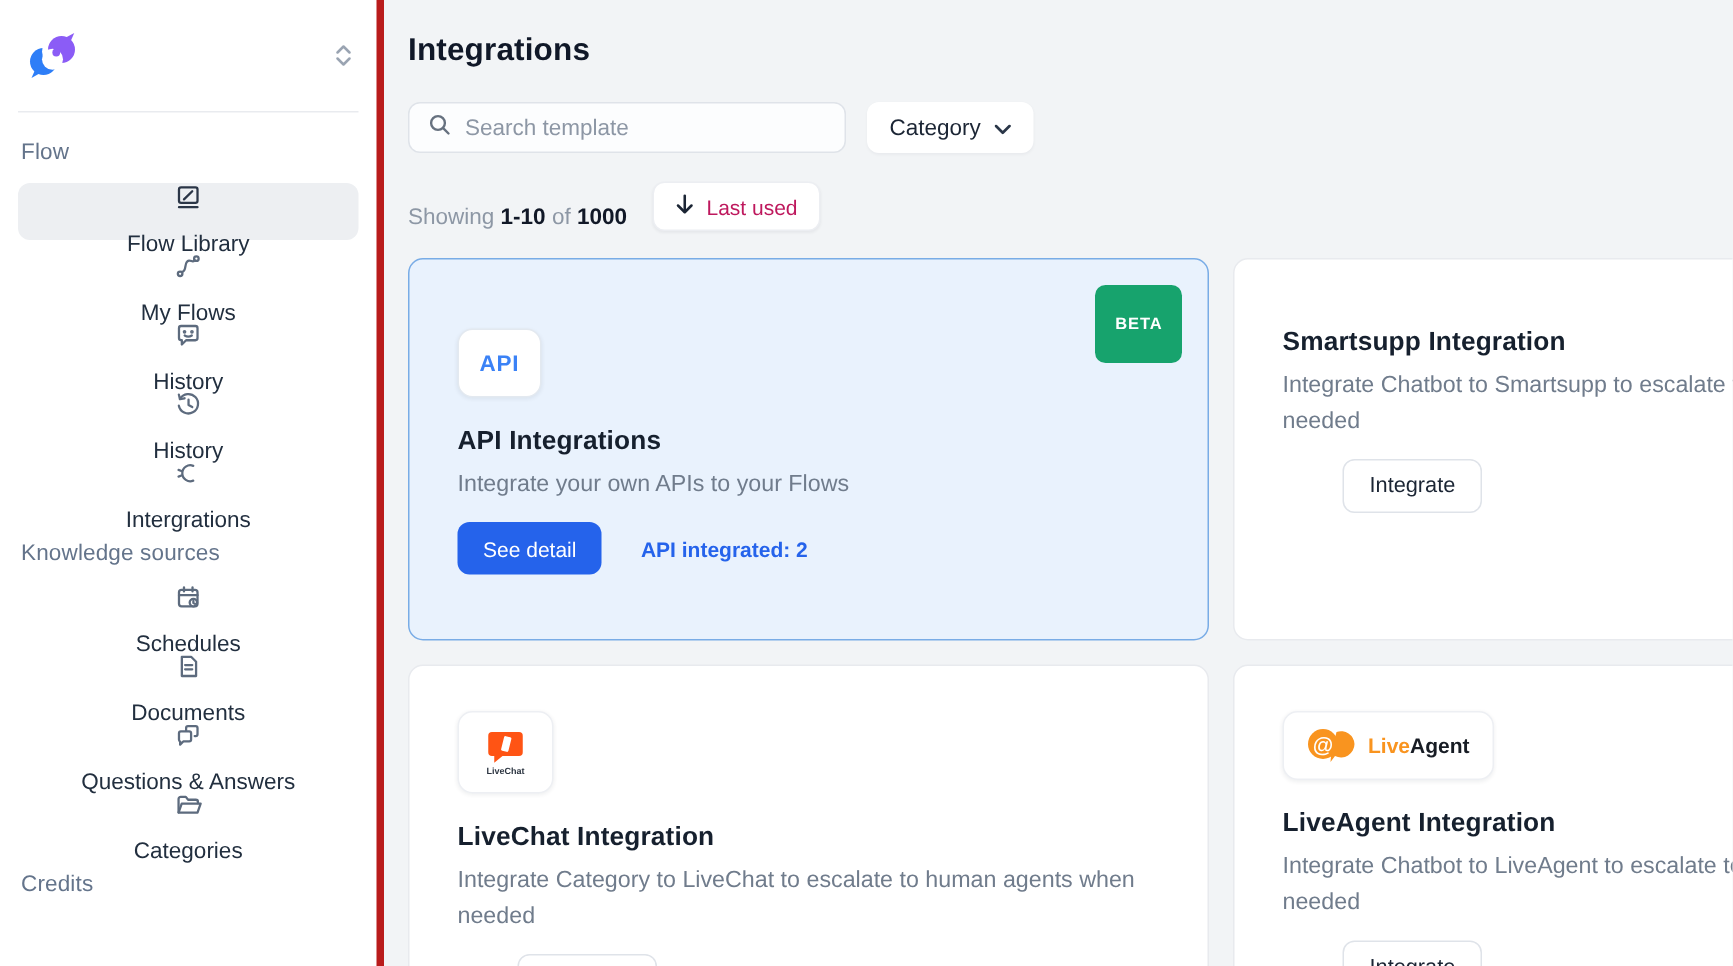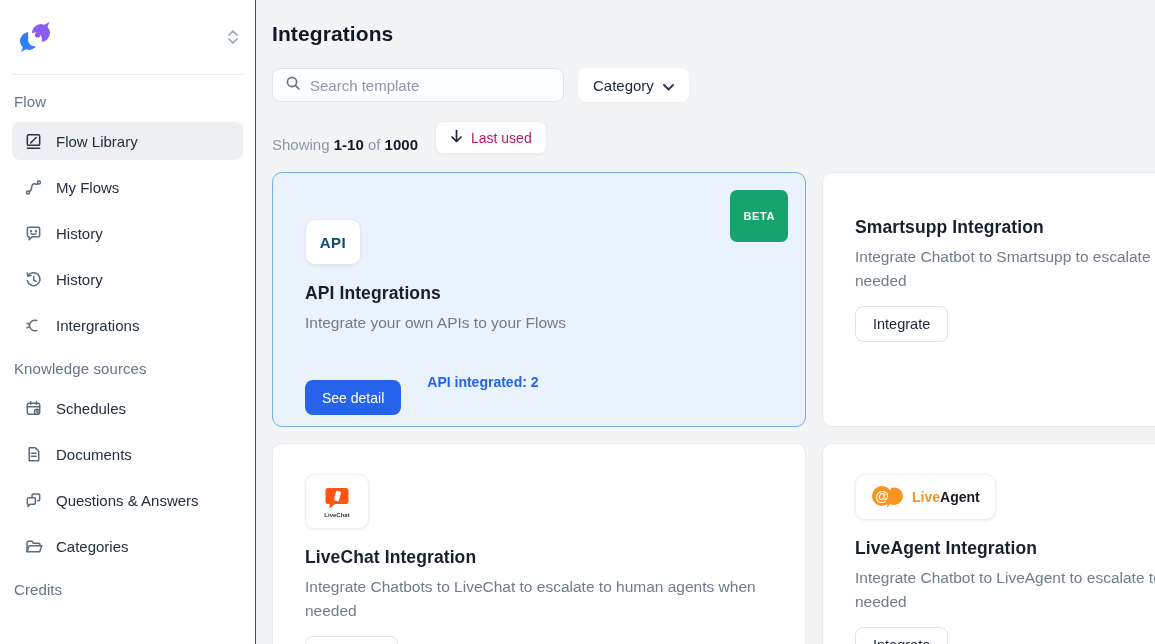--- a/index.html
+++ b/index.html
@@ -7,36 +7,36 @@
   body {
     font-family: "Liberation Sans", sans-serif;
     background: #f2f4f6;
     color: #16202e;
     position: relative;
   }
 
   
   .sidebar {
     position: absolute; left: 0; top: 0; width: 256px; height: 644px;
-    background: #ffffff; border-right: 1px solid #b91c1c;
+    background: #ffffff; border-right: 5px solid #b91c1c;
   }
   .logo-row {
     display: flex; align-items: center; justify-content: space-between;
     padding: 18px 16px 0 14px; height: 60px;
   }
   .sidebar-divider { border-top: 1px solid #e9ebef; margin: 14px 12px 0 12px; }
   .nav { padding: 2px 12px 0 12px; }
   .nav-heading {
     font-size: 15px; color: #64748b; font-weight: 400;
     margin: 16px 2px 12px 2px; letter-spacing: .1px;
   }
   .nav-item {
     display: flex; align-items: center; gap: 13px;
     height: 38px; padding: 0 12px; border-radius: 8px;
-    margin-bottom: 8px; cursor: pointer;
+    margin-bottom: 8px; cursor: pointer; flex-direction: column;
   }
   .nav-item.active { background: #edeff2; }
   .nav-item .label { font-size: 15px; font-weight: 500; color: #222f3f; }
   .nav-icon { width: 19px; height: 19px; flex: 0 0 auto; display: block; }
   .nav-icon svg { display: block; }
 
   
   .main { position: absolute; left: 256px; top: 0; height: 644px; padding-left: 16px; }
   .page-title { font-size: 21px; font-weight: 700; color: #101828; margin-top: 22px; letter-spacing: .1px; }
 
@@ -85,21 +85,21 @@
     position: absolute; top: 17px; right: 17px;
     background: #17a36d; color: #ffffff; font-size: 11px; font-weight: 700;
     letter-spacing: .6px; padding: 20px 13px; border-radius: 7px;
   }
   .tile {
     display: inline-flex; align-items: center; justify-content: center;
     background: #ffffff; border: 1px solid #edeff3; border-radius: 10px;
     box-shadow: 0 1px 3px rgba(16,24,40,.07); margin-top: 4px;
   }
   .card.highlight .tile { margin-top: 20px; border-color: #e3e9f0; }
-  .tile-api { width: 56px; height: 46px; font-size: 15px; font-weight: 700; color: #0c4a6e; letter-spacing: .5px; }
+  .tile-api { width: 56px; height: 46px; font-size: 15px; font-weight: 700; color: #3b82f6; letter-spacing: .5px; }
   .tile-smartsupp { width: 76px; height: 56px; flex-direction: column; }
   .tile-livechat { width: 64px; height: 55px; flex-direction: column; gap: 2px; }
   .tile-liveagent { height: 46px; padding: 0 15px; gap: 7px; }
 
   .ss-letters { position: relative; line-height: 1; height: 22px; }
   .ss-letters .pp { font-size: 21px; font-weight: 800; color: #4b9fe3; letter-spacing: 0px; }
   .ss-eye { position: absolute; top: 4px; width: 6px; height: 6px; background: #ffffff; border-radius: 50%; }
   .ss-eye::after { content:""; position: absolute; left: 1.5px; top: 1.5px; width: 3px; height: 3px; background: #222; border-radius: 50%; }
   .ss-eye.e1 { left: 3px; } .ss-eye.e2 { left: 16px; }
   .ss-brand { font-size: 5px; font-weight: 700; color: #333c46; margin-top: 2px; }
@@ -107,27 +107,27 @@
   .lc-brand { font-size: 6px; font-weight: 700; color: #2b3440; }
   .la-text { font-size: 14px; font-weight: 700; }
   .la-text .live { color: #f9941f; } .la-text .agent { color: #171c24; }
 
   .card-title { font-size: 17.5px; font-weight: 700; color: #16202e; margin-top: 18px; letter-spacing: .1px; }
   .card-desc { font-size: 15.5px; color: #707c8c; line-height: 24px; margin-top: 7px; max-width: 470px; }
   .card-actions { display: flex; align-items: center; gap: 26px; margin-top: 13px; }
   .btn-primary {
     background: #2563eb; color: #ffffff; border: none; border-radius: 8px;
     height: 35px; padding: 0 17px; font-family: "Liberation Sans", sans-serif;
-    font-size: 14px; font-weight: 500; cursor: pointer; margin-top: 32px;
+    font-size: 14px; font-weight: 500; cursor: pointer;
   }
   .link-integrated { font-size: 14px; font-weight: 700; color: #2563eb; cursor: pointer; }
   .btn-outline {
     background: #ffffff; color: #1b2534; border: 1px solid #dfe3e9; border-radius: 8px;
     height: 36px; padding: 0 17px; font-family: "Liberation Sans", sans-serif;
-    font-size: 14.5px; font-weight: 500; cursor: pointer;
+    font-size: 14.5px; font-weight: 500; cursor: pointer; margin-left: 40px;
   }
 </style>
 </head>
 <body>
 
 <aside class="sidebar">
   <div class="logo-row">
     <span>
       <svg width="42" height="36" viewBox="0 0 42 36">
         <g>
@@ -327,21 +327,21 @@
 
     <section class="card">
       <div class="tile tile-livechat">
         <svg width="26" height="24" viewBox="0 0 26 24">
           <path d="M4 2 h18 a2.5 2.5 0 0 1 2.5 2.5 v11 a2.5 2.5 0 0 1 -2.5 2.5 h-11 l-5.5 4.5 v-4.5 h-1.5 a2.5 2.5 0 0 1 -2.5 -2.5 v-11 a2.5 2.5 0 0 1 2.5 -2.5 z" fill="#ff5414"></path>
           <rect x="11" y="5" width="5" height="10" rx="1" fill="#ffffff" transform="rotate(14 13.5 10)"></rect>
         </svg>
         <span class="lc-brand">LiveChat</span>
       </div>
       <h2 class="card-title">LiveChat Integration</h2>
-      <p class="card-desc">Integrate Chatbots to LiveChat to escalate to human agents when needed</p>
+      <p class="card-desc">Integrate Category to LiveChat to escalate to human agents when needed</p>
       <div class="card-actions">
         <button class="btn-outline">Integrate</button>
       </div>
     </section>
 
     <section class="card">
       <div class="tile tile-liveagent">
         <svg width="34" height="26" viewBox="0 0 34 26">
           <circle cx="11" cy="12" r="10" fill="#f9941f"></circle>
           <text x="11" y="17" text-anchor="middle" font-family="Liberation Sans, sans-serif" font-size="14" font-weight="bold" fill="#ffffff">@</text>

